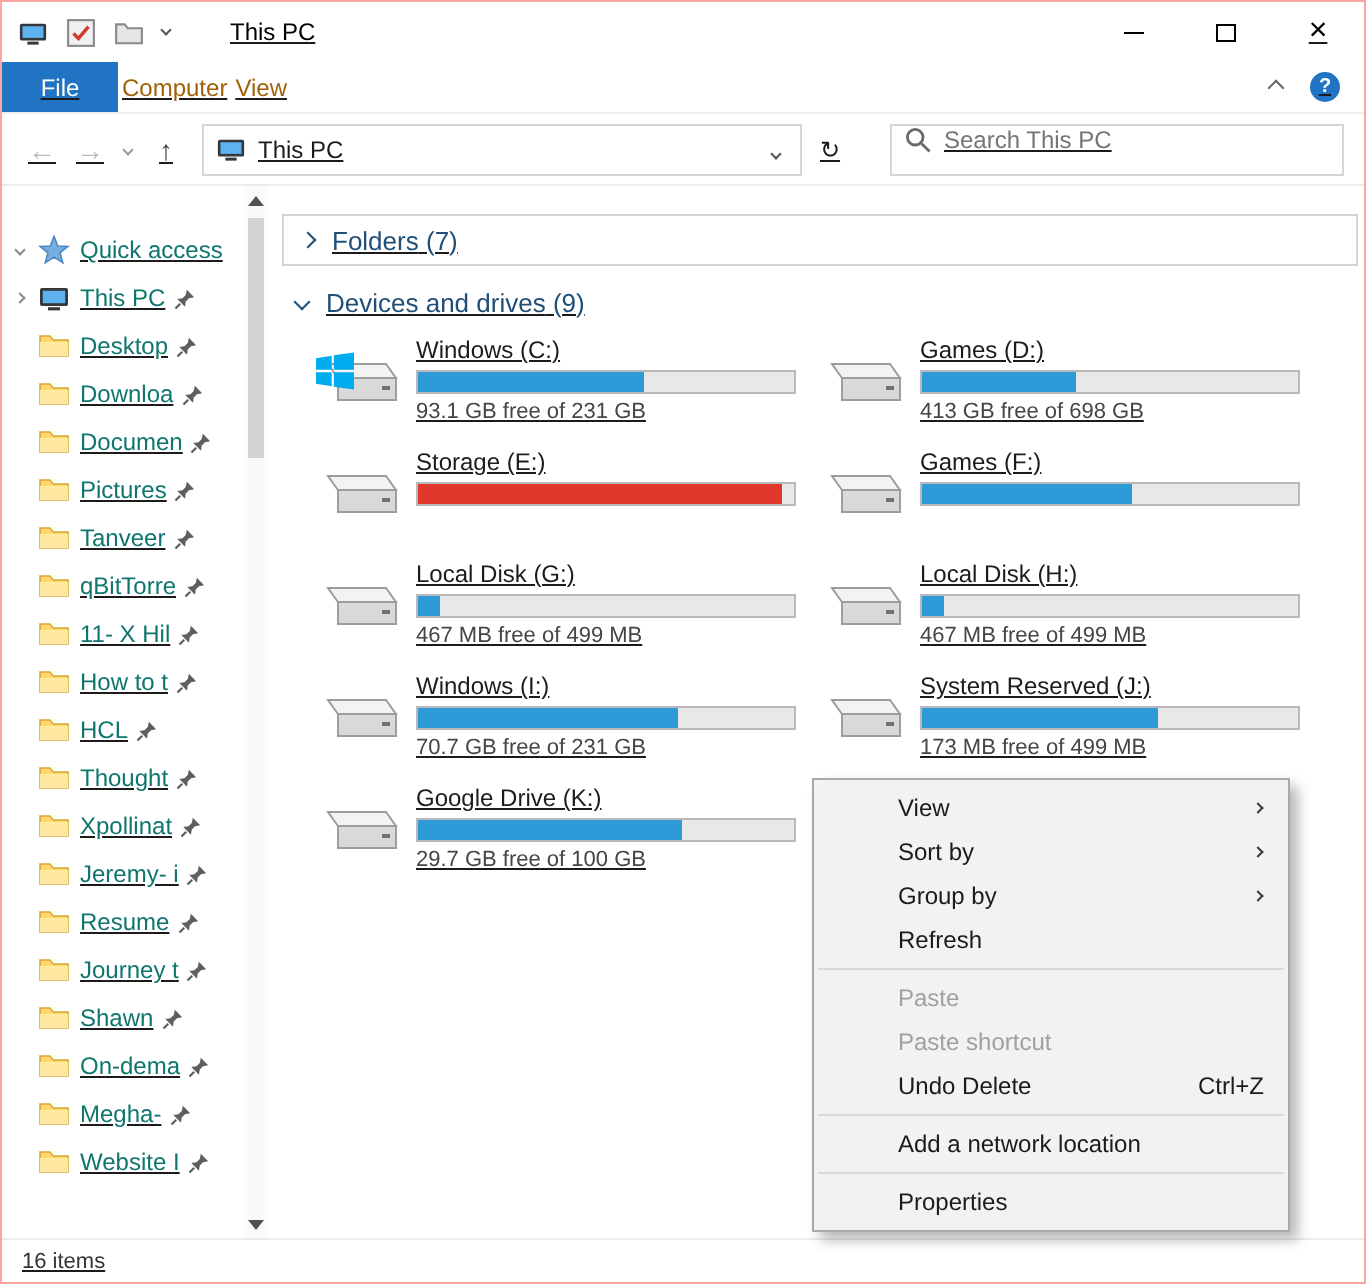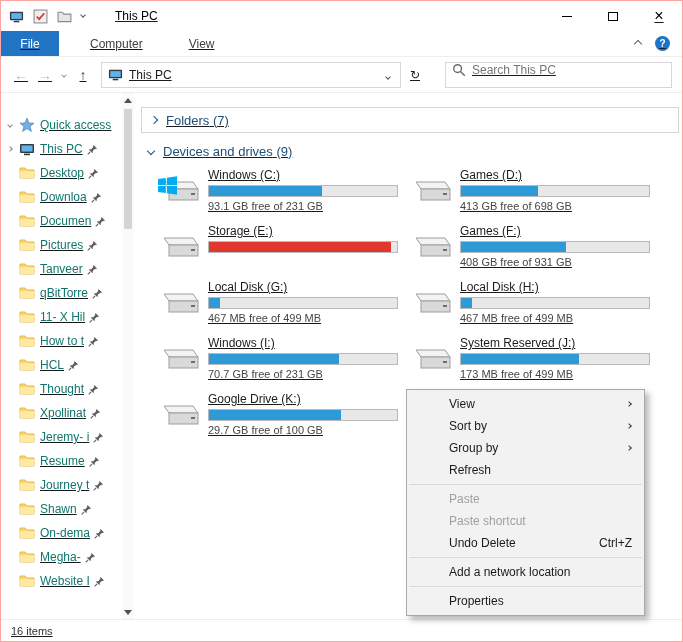--- a/index.html
+++ b/index.html
@@ -22,21 +22,21 @@
   .tb-title { margin-left:30px; color:#000; }
   .win-controls { margin-left:auto; display:flex; height:30px; }
   .wc { width:46px; height:30px; display:flex; align-items:center; justify-content:center; color:#000; }
   .wc .min-glyph { display:block; width:10px; border-top:1px solid #000; }
   .wc .max-glyph { display:block; width:10px; height:9px; border:1px solid #000; }
   .wc.close { font-size:16px; }
 
   
   .ribbon { height:26px; display:flex; align-items:stretch; flex:0 0 auto; border-bottom:1px solid #eeeeee; }
   .tab-file { width:58px; background:var(--file-tab,#2173c4); color:#fff; display:flex; align-items:center; justify-content:center; }
-  .tab { padding:0 15px; display:flex; align-items:center; color:#404040;margin-left:16px; }
+  .tab { padding:0 2px; display:flex; align-items:center; color:#a16207; }
   .ribbon-right { margin-left:auto; display:flex; align-items:center; gap:14px; padding-right:12px; }
   .rib-chev { color:#666; }
   .help-circle { width:15px; height:15px; border-radius:50%; background:var(--file-tab,#2173c4); color:#fff; font-size:10px; font-weight:bold; display:flex; align-items:center; justify-content:center; }
 
   
   .navbar { height:36px; display:flex; align-items:center; flex:0 0 auto; padding:0 10px 0 8px; border-bottom:1px solid #ececec; }
   .nav-btn { width:24px; height:24px; display:flex; align-items:center; justify-content:center; font-size:14px; }
   .nav-btn.dis { color:#b9b9b9; }
   .nav-btn.up { color:#444; }
   .nav-chev { width:14px; display:flex; align-items:center; justify-content:center; color:#999; }
@@ -574,21 +574,20 @@
         <rect x="11" y="18" width="29" height="11" fill="#d9d9d9" stroke="#9d9d9d" stroke-width="1"></rect>
         <rect x="33" y="22" width="4" height="2" fill="#6f6f6f"></rect>
       </svg>
       
     </div>
     <div class="drive-info">
       <div class="drive-name">Games (F:)</div>
       <div class="drive-bar">
                 <div class="fill" style="width: 56%;"></div>
               </div>
-      <div class="drive-free">408 GB free of 931 GB</div>
     </div>
   </div>
           <div class="drive">
     <div class="drive-icn">
       <svg class="base" viewBox="0 0 42 36">
         <polygon points="6,11 35,11 40,18 11,18" fill="#f3f3f3" stroke="#9d9d9d" stroke-width="1"></polygon>
         <rect x="11" y="18" width="29" height="11" fill="#d9d9d9" stroke="#9d9d9d" stroke-width="1"></rect>
         <rect x="33" y="22" width="4" height="2" fill="#6f6f6f"></rect>
       </svg>
       

